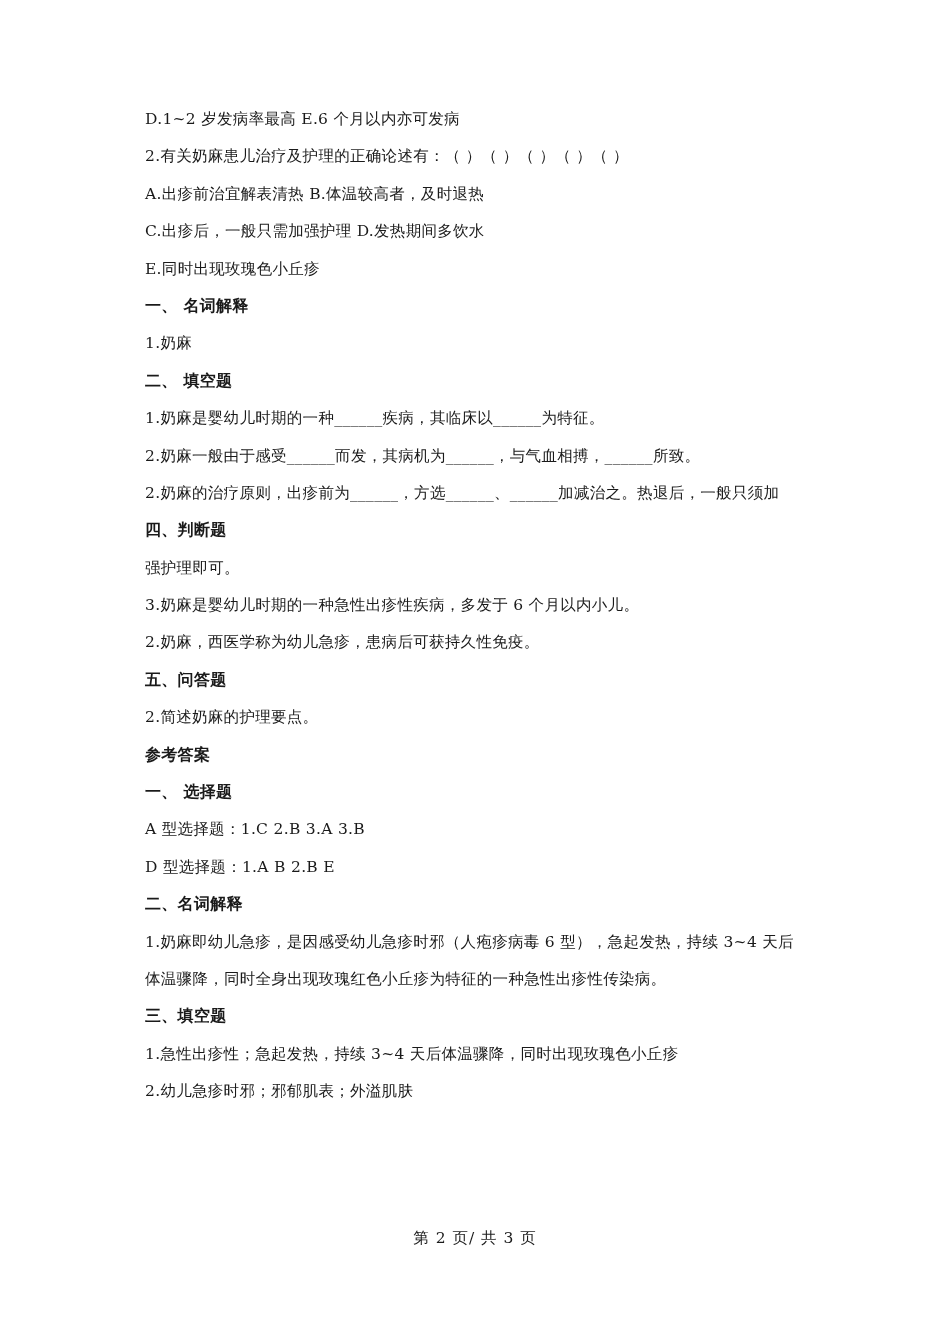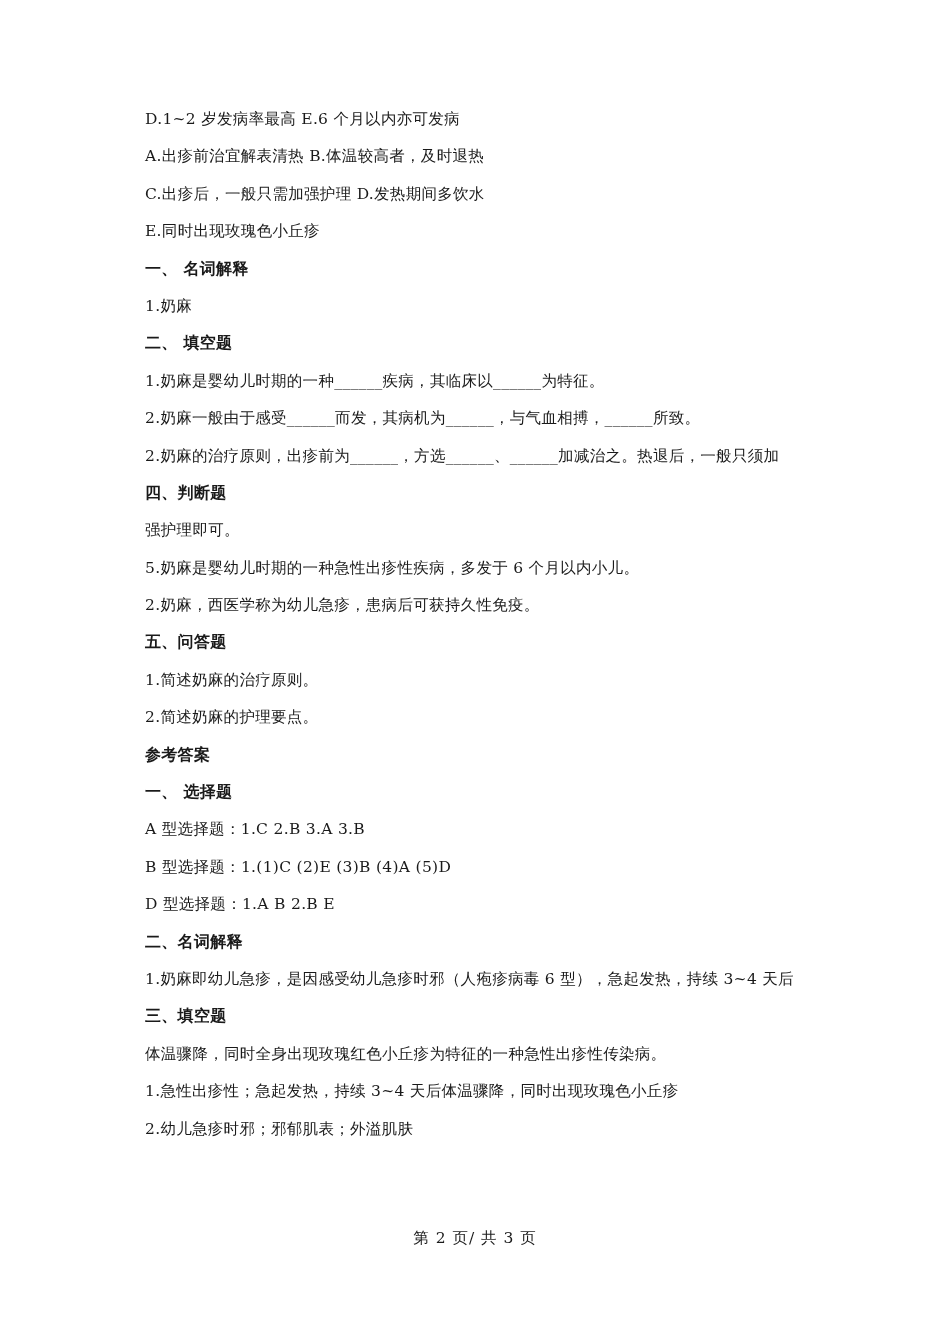--- a/index.html
+++ b/index.html
@@ -9,42 +9,41 @@
   .line { height: 37.4px; line-height: 30px; font-size: 15.5px; white-space: nowrap; letter-spacing: 0.3px; }
   .bold { font-weight: bold; font-family: "DejaVu Sans", "Liberation Sans", sans-serif; font-size: 16px; }
   .footer { position: absolute; top: 1228px; left: 0; width: 950px; text-align: center;
             font-size: 15.5px; letter-spacing: 1px; }
 </style>
 </head>
 <body>
 
 <div class="page">
   <div class="line">D.1~2 岁发病率最高  E.6 个月以内亦可发病</div>
+  <div class="line">2.有关奶麻患儿治疗及护理的正确论述有：（  ）（  ）（  ）（  ）（  ）</div>
   <div class="line">A.出疹前治宜解表清热  B.体温较高者，及时退热</div>
   <div class="line">C.出疹后，一般只需加强护理  D.发热期间多饮水</div>
   <div class="line">E.同时出现玫瑰色小丘疹</div>
   <div class="line bold">一、  名词解释</div>
   <div class="line">1.奶麻</div>
   <div class="line bold">二、  填空题</div>
   <div class="line">1.奶麻是婴幼儿时期的一种______疾病，其临床以______为特征。</div>
   <div class="line">2.奶麻一般由于感受______而发，其病机为______，与气血相搏，______所致。</div>
   <div class="line">2.奶麻的治疗原则，出疹前为______，方选______、______加减治之。热退后，一般只须加</div>
   <div class="line bold">四、判断题</div>
   <div class="line">强护理即可。</div>
-  <div class="line">5.奶麻是婴幼儿时期的一种急性出疹性疾病，多发于 6 个月以内小儿。</div>
+  <div class="line">3.奶麻是婴幼儿时期的一种急性出疹性疾病，多发于 6 个月以内小儿。</div>
   <div class="line">2.奶麻，西医学称为幼儿急疹，患病后可获持久性免疫。</div>
   <div class="line bold">五、问答题</div>
-  <div class="line">1.简述奶麻的治疗原则。</div>
   <div class="line">2.简述奶麻的护理要点。</div>
   <div class="line bold">参考答案</div>
   <div class="line bold">一、  选择题</div>
   <div class="line">A 型选择题：1.C 2.B 3.A 3.B</div>
-  <div class="line">B 型选择题：1.(1)C (2)E (3)B (4)A (5)D</div>
   <div class="line">D 型选择题：1.A B 2.B E</div>
   <div class="line bold">二、名词解释</div>
   <div class="line">1.奶麻即幼儿急疹，是因感受幼儿急疹时邪（人疱疹病毒 6 型），急起发热，持续 3~4 天后</div>
+  <div class="line">体温骤降，同时全身出现玫瑰红色小丘疹为特征的一种急性出疹性传染病。</div>
   <div class="line bold">三、填空题</div>
-  <div class="line">体温骤降，同时全身出现玫瑰红色小丘疹为特征的一种急性出疹性传染病。</div>
   <div class="line">1.急性出疹性；急起发热，持续 3~4 天后体温骤降，同时出现玫瑰色小丘疹</div>
   <div class="line">2.幼儿急疹时邪；邪郁肌表；外溢肌肤</div>
 </div>
 
 <div class="footer">第 2 页/ 共 3 页</div>
 
 </body></html>

